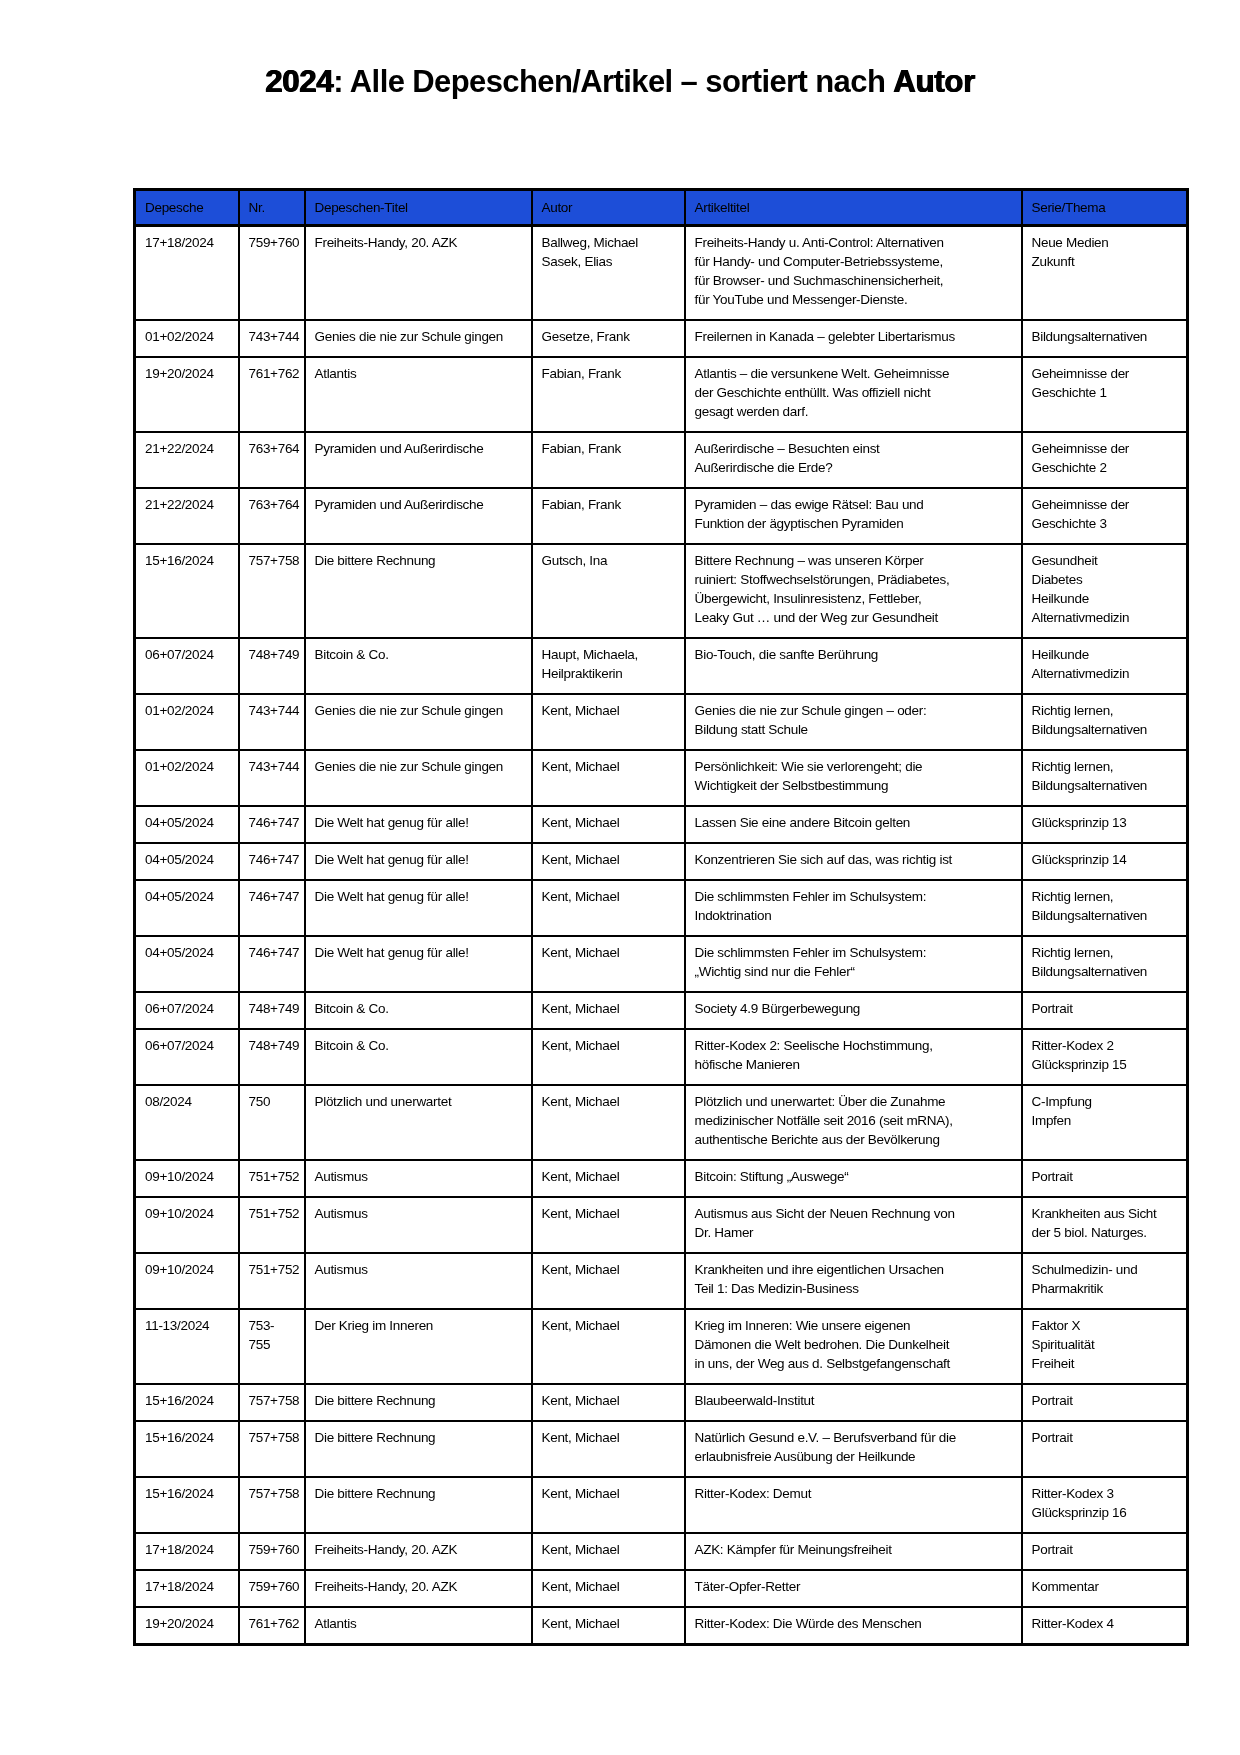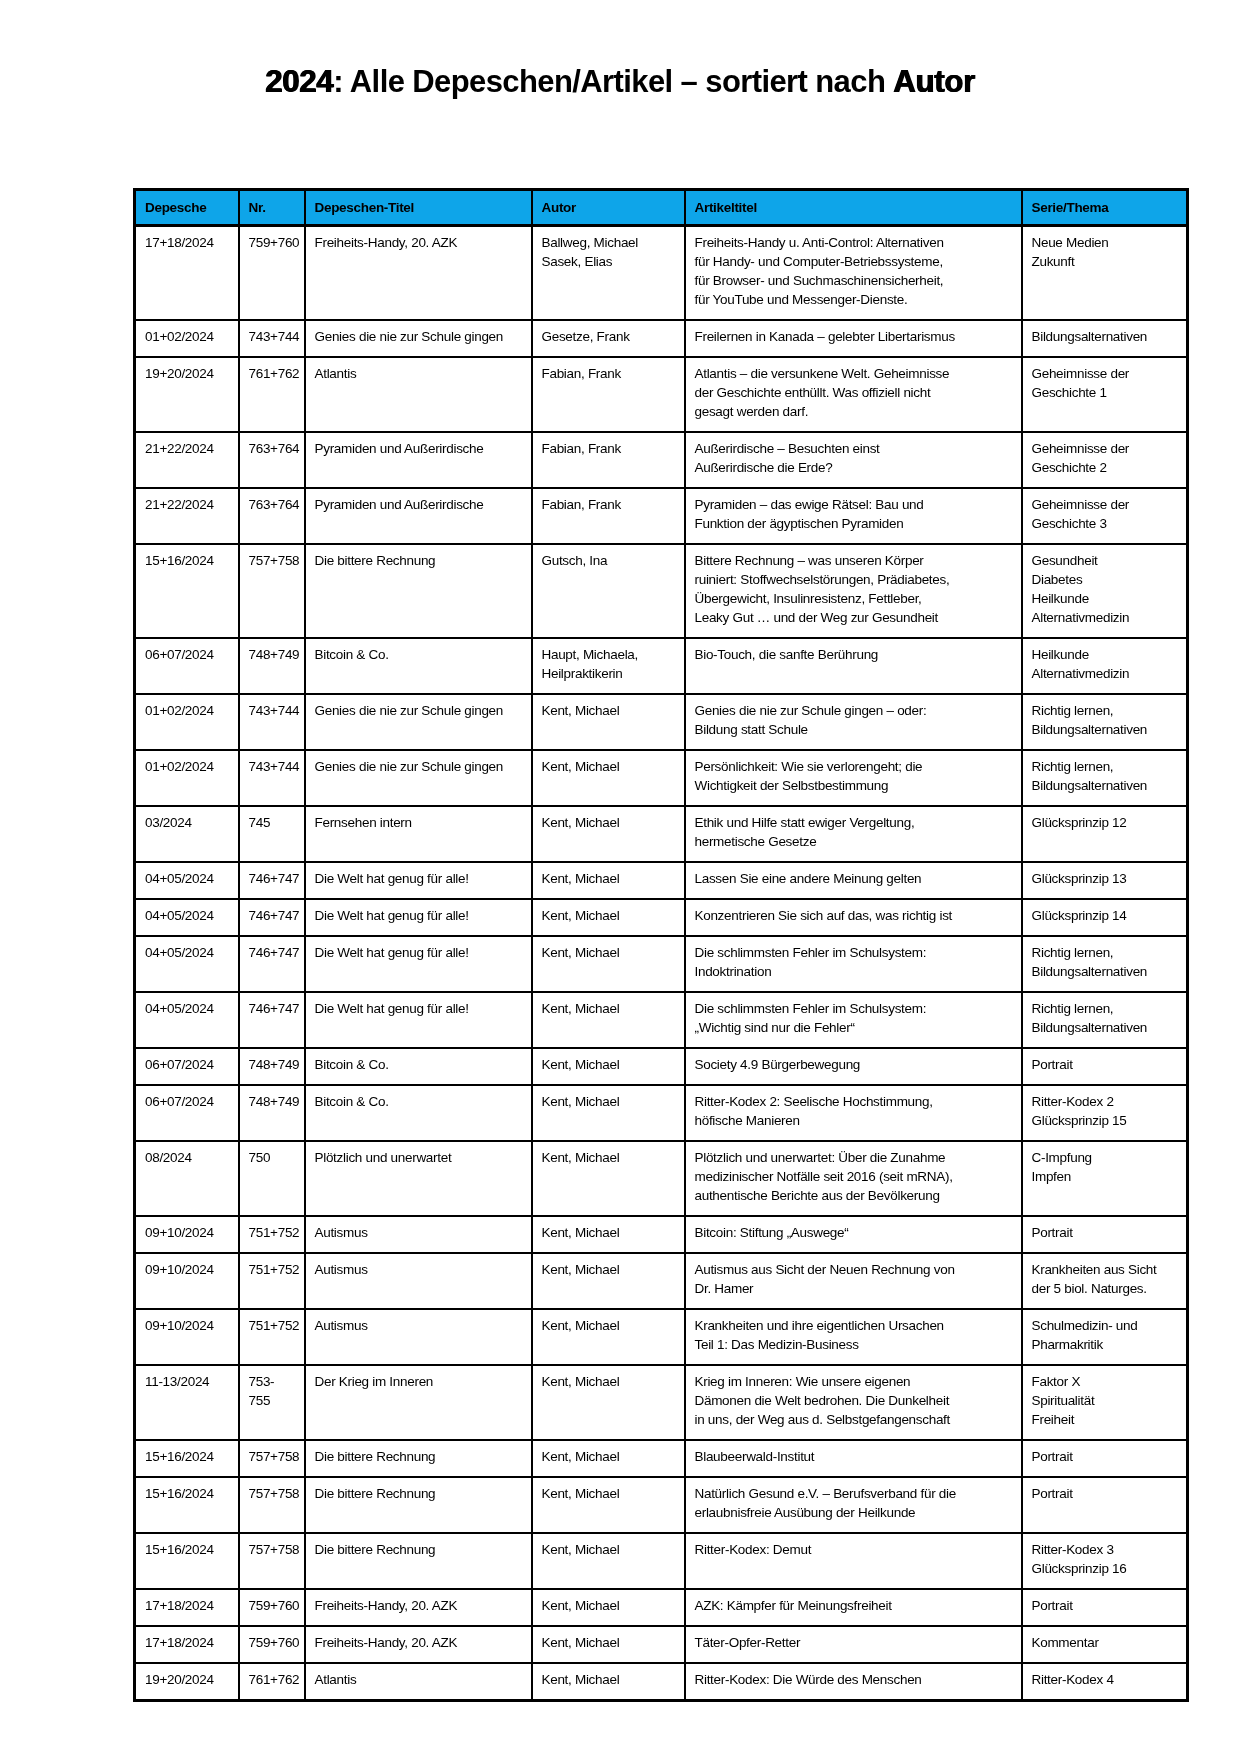--- a/index.html
+++ b/index.html
@@ -42,22 +42,22 @@
     vertical-align: top;
     text-align: left;
     font-size: 13.5px;
     line-height: 19px;
     letter-spacing: -0.3px;
     padding: 6px 8px 10px 9px;
     white-space: pre-line;
     overflow: hidden;
   }
   .doc-table th {
-    background: #0ea5e9;
-    font-weight: bold;
+    background: #1d4ed8;
+    font-weight: normal;
     padding: 7px 8px 7px 9px;
     border-bottom: 3px solid #000;
   }
   .col-depesche { width: 104px; }
   .col-nr { width: 66px; }
   .col-dtitel { width: 227px; }
   .col-autor { width: 153px; }
   .col-artikel { width: 337px; }
   .col-serie { width: 166px; }
 </style>
@@ -180,34 +180,25 @@
     <td>01+02/2024</td>
     <td>743+744</td>
     <td>Genies die nie zur Schule gingen</td>
     <td>Kent, Michael</td>
     <td>Persönlichkeit: Wie sie verlorengeht; die
 Wichtigkeit der Selbstbestimmung</td>
     <td>Richtig lernen,
 Bildungsalternativen</td>
   </tr>
         <tr>
-    <td>03/2024</td>
-    <td>745</td>
-    <td>Fernsehen intern</td>
-    <td>Kent, Michael</td>
-    <td>Ethik und Hilfe statt ewiger Vergeltung,
-hermetische Gesetze</td>
-    <td>Glücksprinzip 12</td>
-  </tr>
-        <tr>
     <td>04+05/2024</td>
     <td>746+747</td>
     <td>Die Welt hat genug für alle!</td>
     <td>Kent, Michael</td>
-    <td>Lassen Sie eine andere Meinung gelten</td>
+    <td>Lassen Sie eine andere Bitcoin gelten</td>
     <td>Glücksprinzip 13</td>
   </tr>
         <tr>
     <td>04+05/2024</td>
     <td>746+747</td>
     <td>Die Welt hat genug für alle!</td>
     <td>Kent, Michael</td>
     <td>Konzentrieren Sie sich auf das, was richtig ist</td>
     <td>Glücksprinzip 14</td>
   </tr>

